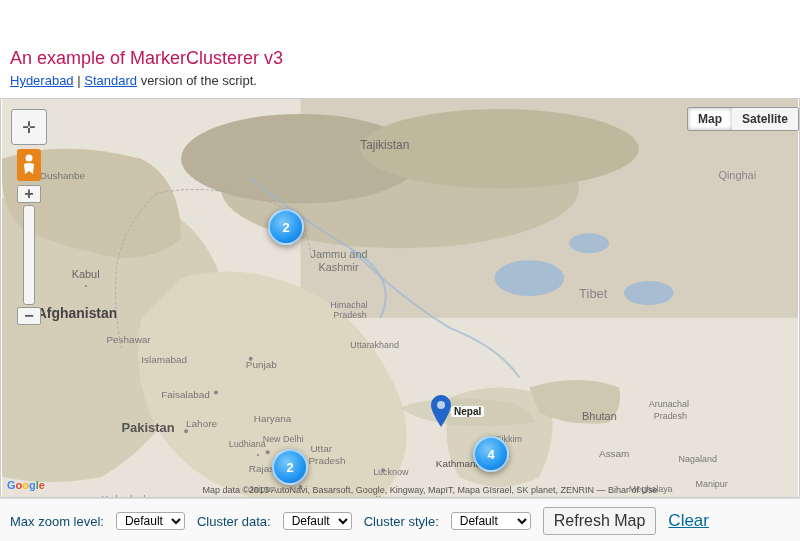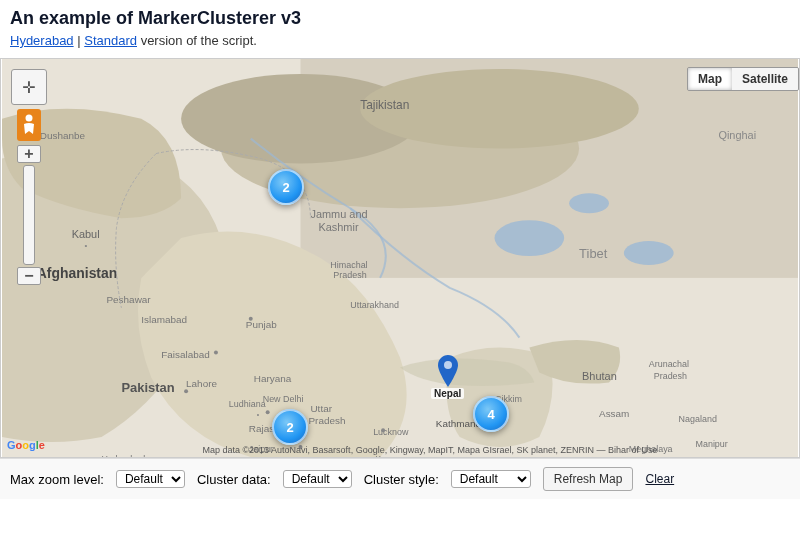--- a/index.html
+++ b/index.html
@@ -3,23 +3,24 @@
   <meta charset="utf-8">
   <style>
     * { margin: 0; padding: 0; box-sizing: border-box; }
     body { font-family: Arial, sans-serif; font-size: 13px; background: #fff; width: 800px; }
     
     .page-header {
       padding: 8px 10px 4px 10px;
     }
     .page-header h1 {
       font-size: 18px;
-      font-weight: bold;
-      color: #0f172a;
+      font-weight: normal;
+      color: #be185d;
       margin-bottom: 4px;
+      margin-top: 40px;
     }
     .version-links {
       font-size: 13px;
       color: #333;
       margin-bottom: 6px;
     }
     .version-links a {
       color: #1155CC;
       text-decoration: underline;
     }
@@ -186,46 +187,46 @@
       padding: 8px 10px;
       display: flex;
       align-items: center;
       gap: 12px;
       border-top: 1px solid #ddd;
       background: #f9f9f9;
     }
     
     .toolbar label {
       font-size: 13px;
-      color: #000000;
+      color: #0c4a6e;
     }
     
     .toolbar select {
       padding: 0 4px;
       font-size: 12px;
       border: 1px solid #aaa;
       border-radius: 3px;
       background: #fff;
       cursor: pointer;
     }
     
     .refresh-btn {
       padding: 4px 10px;
-      font-size: 12px;
+      font-size: 16px;
       background: #f5f5f5;
       border: 1px solid #aaa;
       border-radius: 3px;
       cursor: pointer;
       color: #333;
     }
     
     .clear-link {
-      color: #0f172a;
-      cursor: pointer;
-      font-size: 12px;
+      color: #0369a1;
+      cursor: pointer;
+      font-size: 17px;
     }
   </style>
 </head>
 <body>
 
 <div>
 
   <div class="page-header">
     <h1>An example of MarkerClusterer v3</h1>
     <div class="version-links">
@@ -361,21 +362,21 @@
     </div>
 
     <div class="cluster-marker" style="top: 350px; left: 271px;">
       <span>2</span>
     </div>
 
     <div class="cluster-marker" style="top: 337px; left: 472px;">
       <span>4</span>
     </div>
 
-    <div style="position:absolute; top: 296px; left: 430px; z-index:6; cursor:pointer; display:flex; flex-direction:column; align-items:center;">
+    <div style="position:absolute; top: 296px; left: 430px; z-index:6; cursor:pointer; display:flex; align-items:center;">
       <svg width="20" height="32" viewBox="0 0 20 32">
         <path d="M10 0 C4.5 0 0 4.5 0 10 C0 17 10 32 10 32 C10 32 20 17 20 10 C20 4.5 15.5 0 10 0Z" fill="#2166c8"></path>
         <circle cx="10" cy="10" r="4" fill="white" opacity="0.7"></circle>
       </svg>
       <div style="font-size:10px; font-weight:bold; color:#222; background:rgba(255,255,255,0.85); padding:0 3px; border-radius:2px; margin-top:1px;">Nepal</div>
     </div>
 
     <div class="google-logo">
       <span class="g">G</span><span class="o1">o</span><span class="o2">o</span><span class="o3">g</span><span class="g2">l</span><span class="le">e</span>
     </div>

